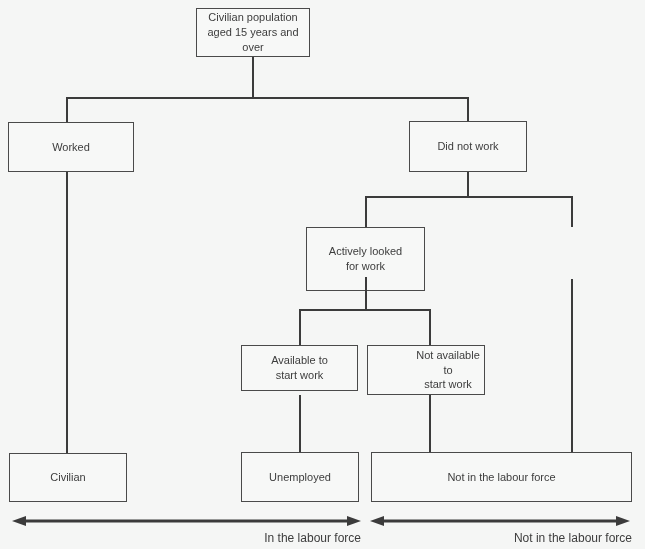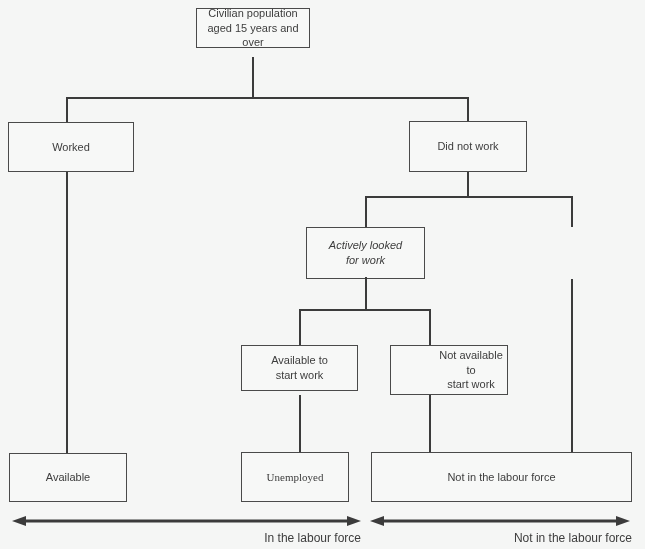--- a/index.html
+++ b/index.html
@@ -23,29 +23,29 @@
     background: #f7f8f7;
     display: flex;
     align-items: center;
     justify-content: center;
     text-align: center;
     color: #3d3d3d;
     font-size: 11px;
     line-height: 1.35;
     white-space: pre-line;
   }
-  #n-civilian        { left:196px; top:8px;   width:114px; height:40px; }
+  #n-civilian        { left:196px; top:8px;   width:114px; height:49px; }
   #n-worked          { left:8px;   top:122px; width:126px; height:50px; }
   #n-did-not-work    { left:409px; top:121px; width:118px; height:51px; }
-  #n-actively-looked { left:306px; top:227px; width:119px; height:52px;font-style:italic; }
+  #n-actively-looked { left:306px; top:227px; width:119px; height:64px; }
   #n-did-not-actively{ left:513px; top:227px; width:118px; height:52px; }
   #n-available       { left:241px; top:345px; width:117px; height:46px; }
-  #n-not-available   { left:390px; top:345px; width:118px; height:50px;padding-left:44px; }
+  #n-not-available   { left:367px; top:345px; width:118px; height:50px;padding-left:44px; }
   #n-employed        { left:9px;   top:453px; width:118px; height:49px; }
-  #n-unemployed      { left:241px; top:452px; width:108px; height:50px;font-family:Liberation Serif, serif; }
+  #n-unemployed      { left:241px; top:452px; width:118px; height:50px; }
   #n-not-in-lf       { left:371px; top:452px; width:261px; height:50px; }
 
   
   .line {
     position: absolute;
     background: #3b3b3b;
   }
   #c-civ-down     { left:252px; top:57px;  width:2px;   height:41px; }
   #c-top-h        { left:66px;  top:97px;  width:403px; height:2px;  }
   #c-worked-down  { left:66px;  top:97px;  width:2px;   height:25px; }
@@ -99,21 +99,21 @@
   </div>
   <div class="node" id="n-available">
     <span>Available to
 start work</span>
   </div>
   <div class="node" id="n-not-available">
     <span>Not available to
 start work</span>
   </div>
   <div class="node" id="n-employed">
-    <span>Available</span>
+    <span>Civilian</span>
   </div>
   <div class="node" id="n-unemployed">
     <span>Unemployed</span>
   </div>
   <div class="node" id="n-not-in-lf">
     <span>Not in the labour force</span>
   </div>
 
   <div class="line" id="c-civ-down"></div>
   <div class="line" id="c-top-h"></div>

